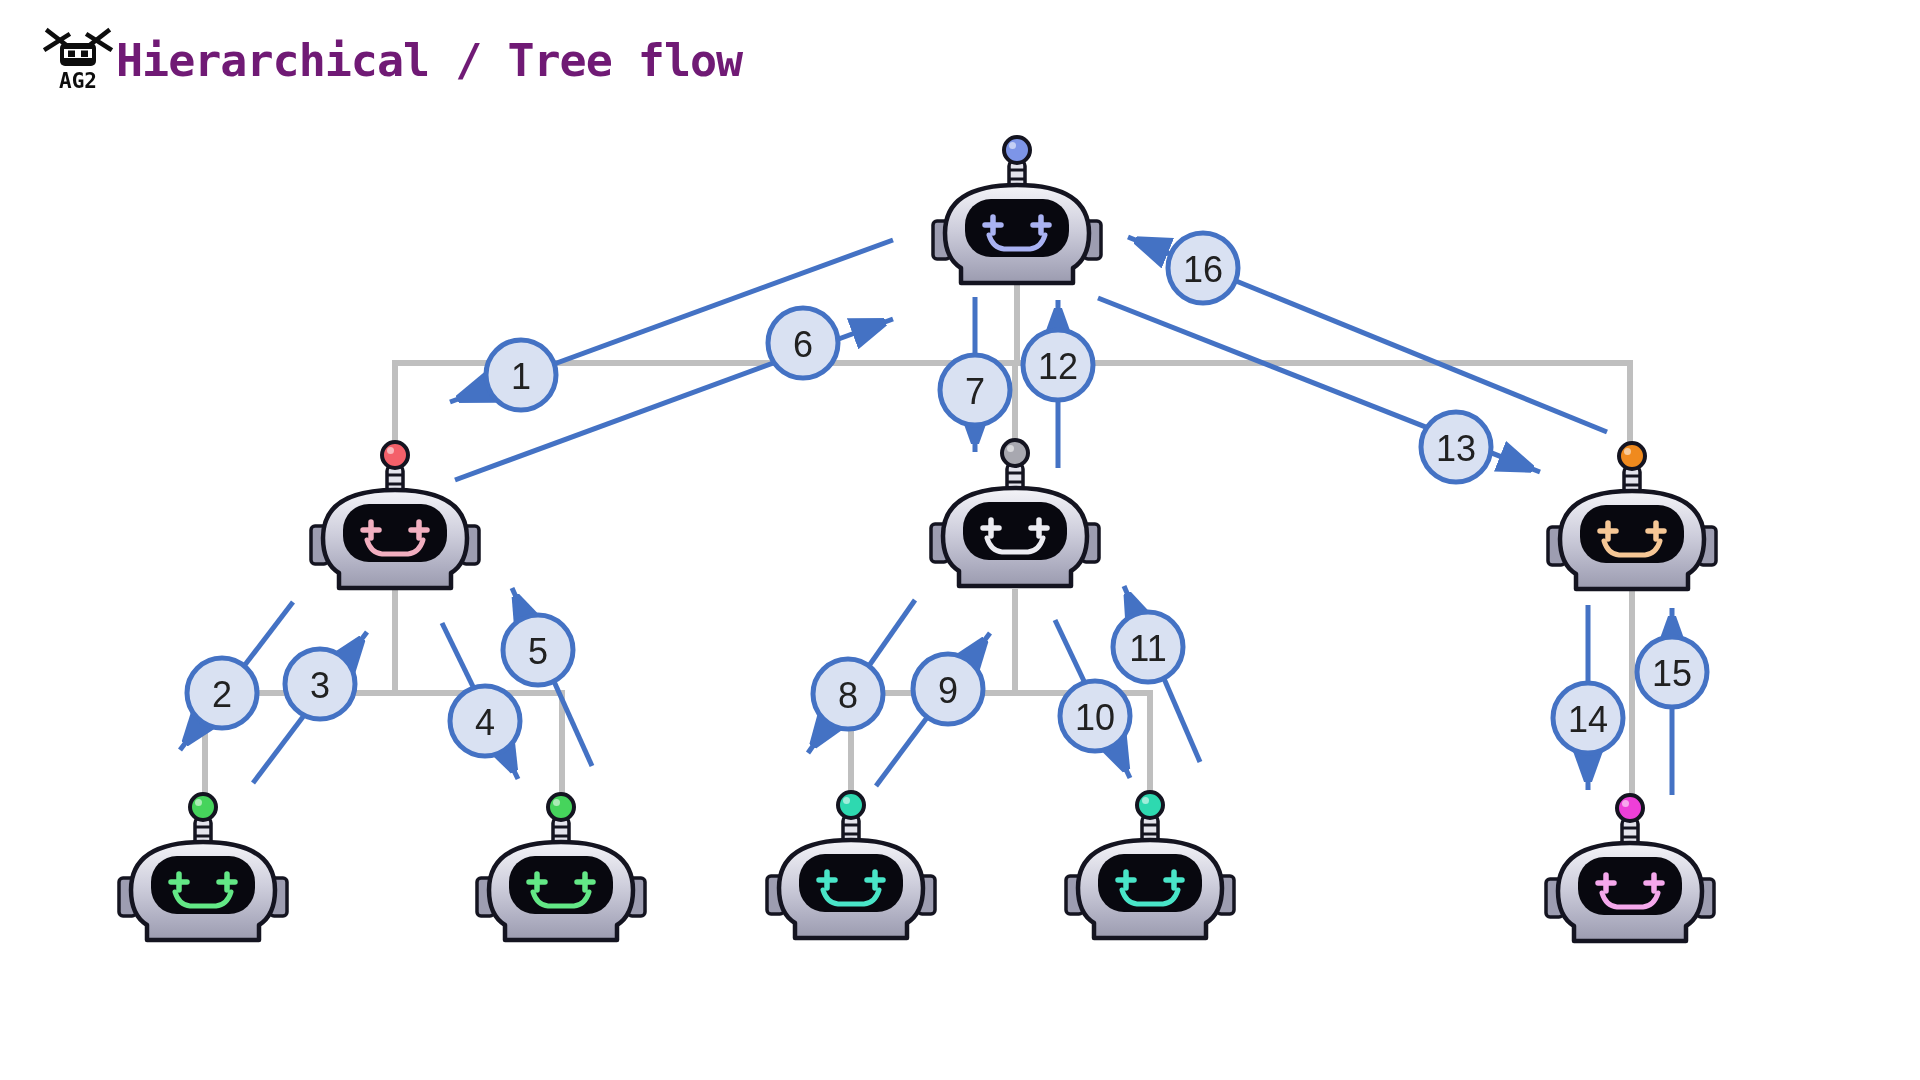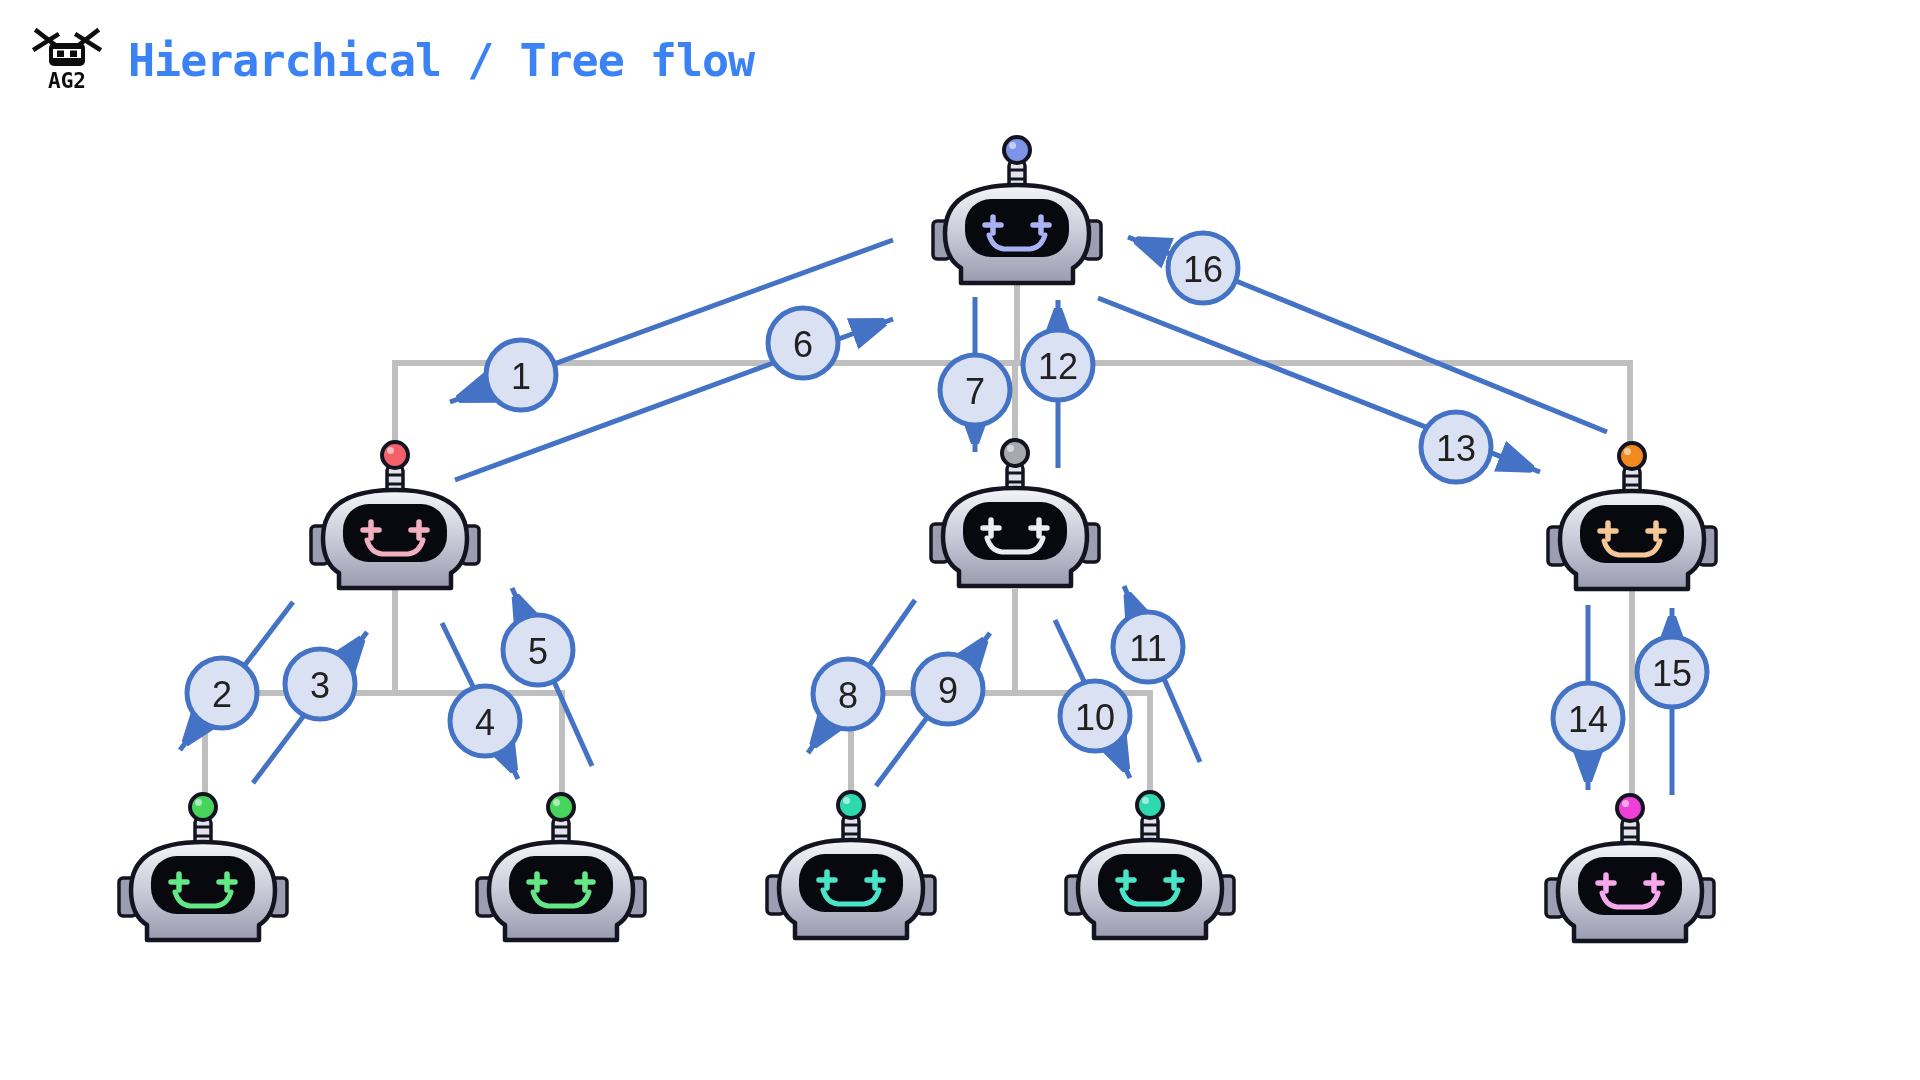--- a/index.html
+++ b/index.html
@@ -9,31 +9,31 @@
     overflow: hidden;
     font-family: "Liberation Sans", sans-serif;
   }
   .stage {
     position: relative;
     width: 1920px; height: 1080px;
     background: #ffffff;
   }
   .header {
     position: absolute;
-    left: 30px; top: 26px;
+    left: 41px; top: 26px;
     display: flex;
     align-items: center;
-    gap: 24px;
+    gap: 1px;
   }
   .logo-svg { display: block; }
   .title {
     font-family: "DejaVu Sans Mono", monospace;
     font-weight: 700;
     font-size: 45px;
-    color: #3b82f6;
+    color: #701a75;
     letter-spacing: -1px;
     white-space: nowrap;
   }
   .diagram-svg {
     position: absolute;
     left: 0; top: 0;
     width: 1920px; height: 1080px;
   }
   .badge-num {
     font-family: "Liberation Sans", sans-serif;

